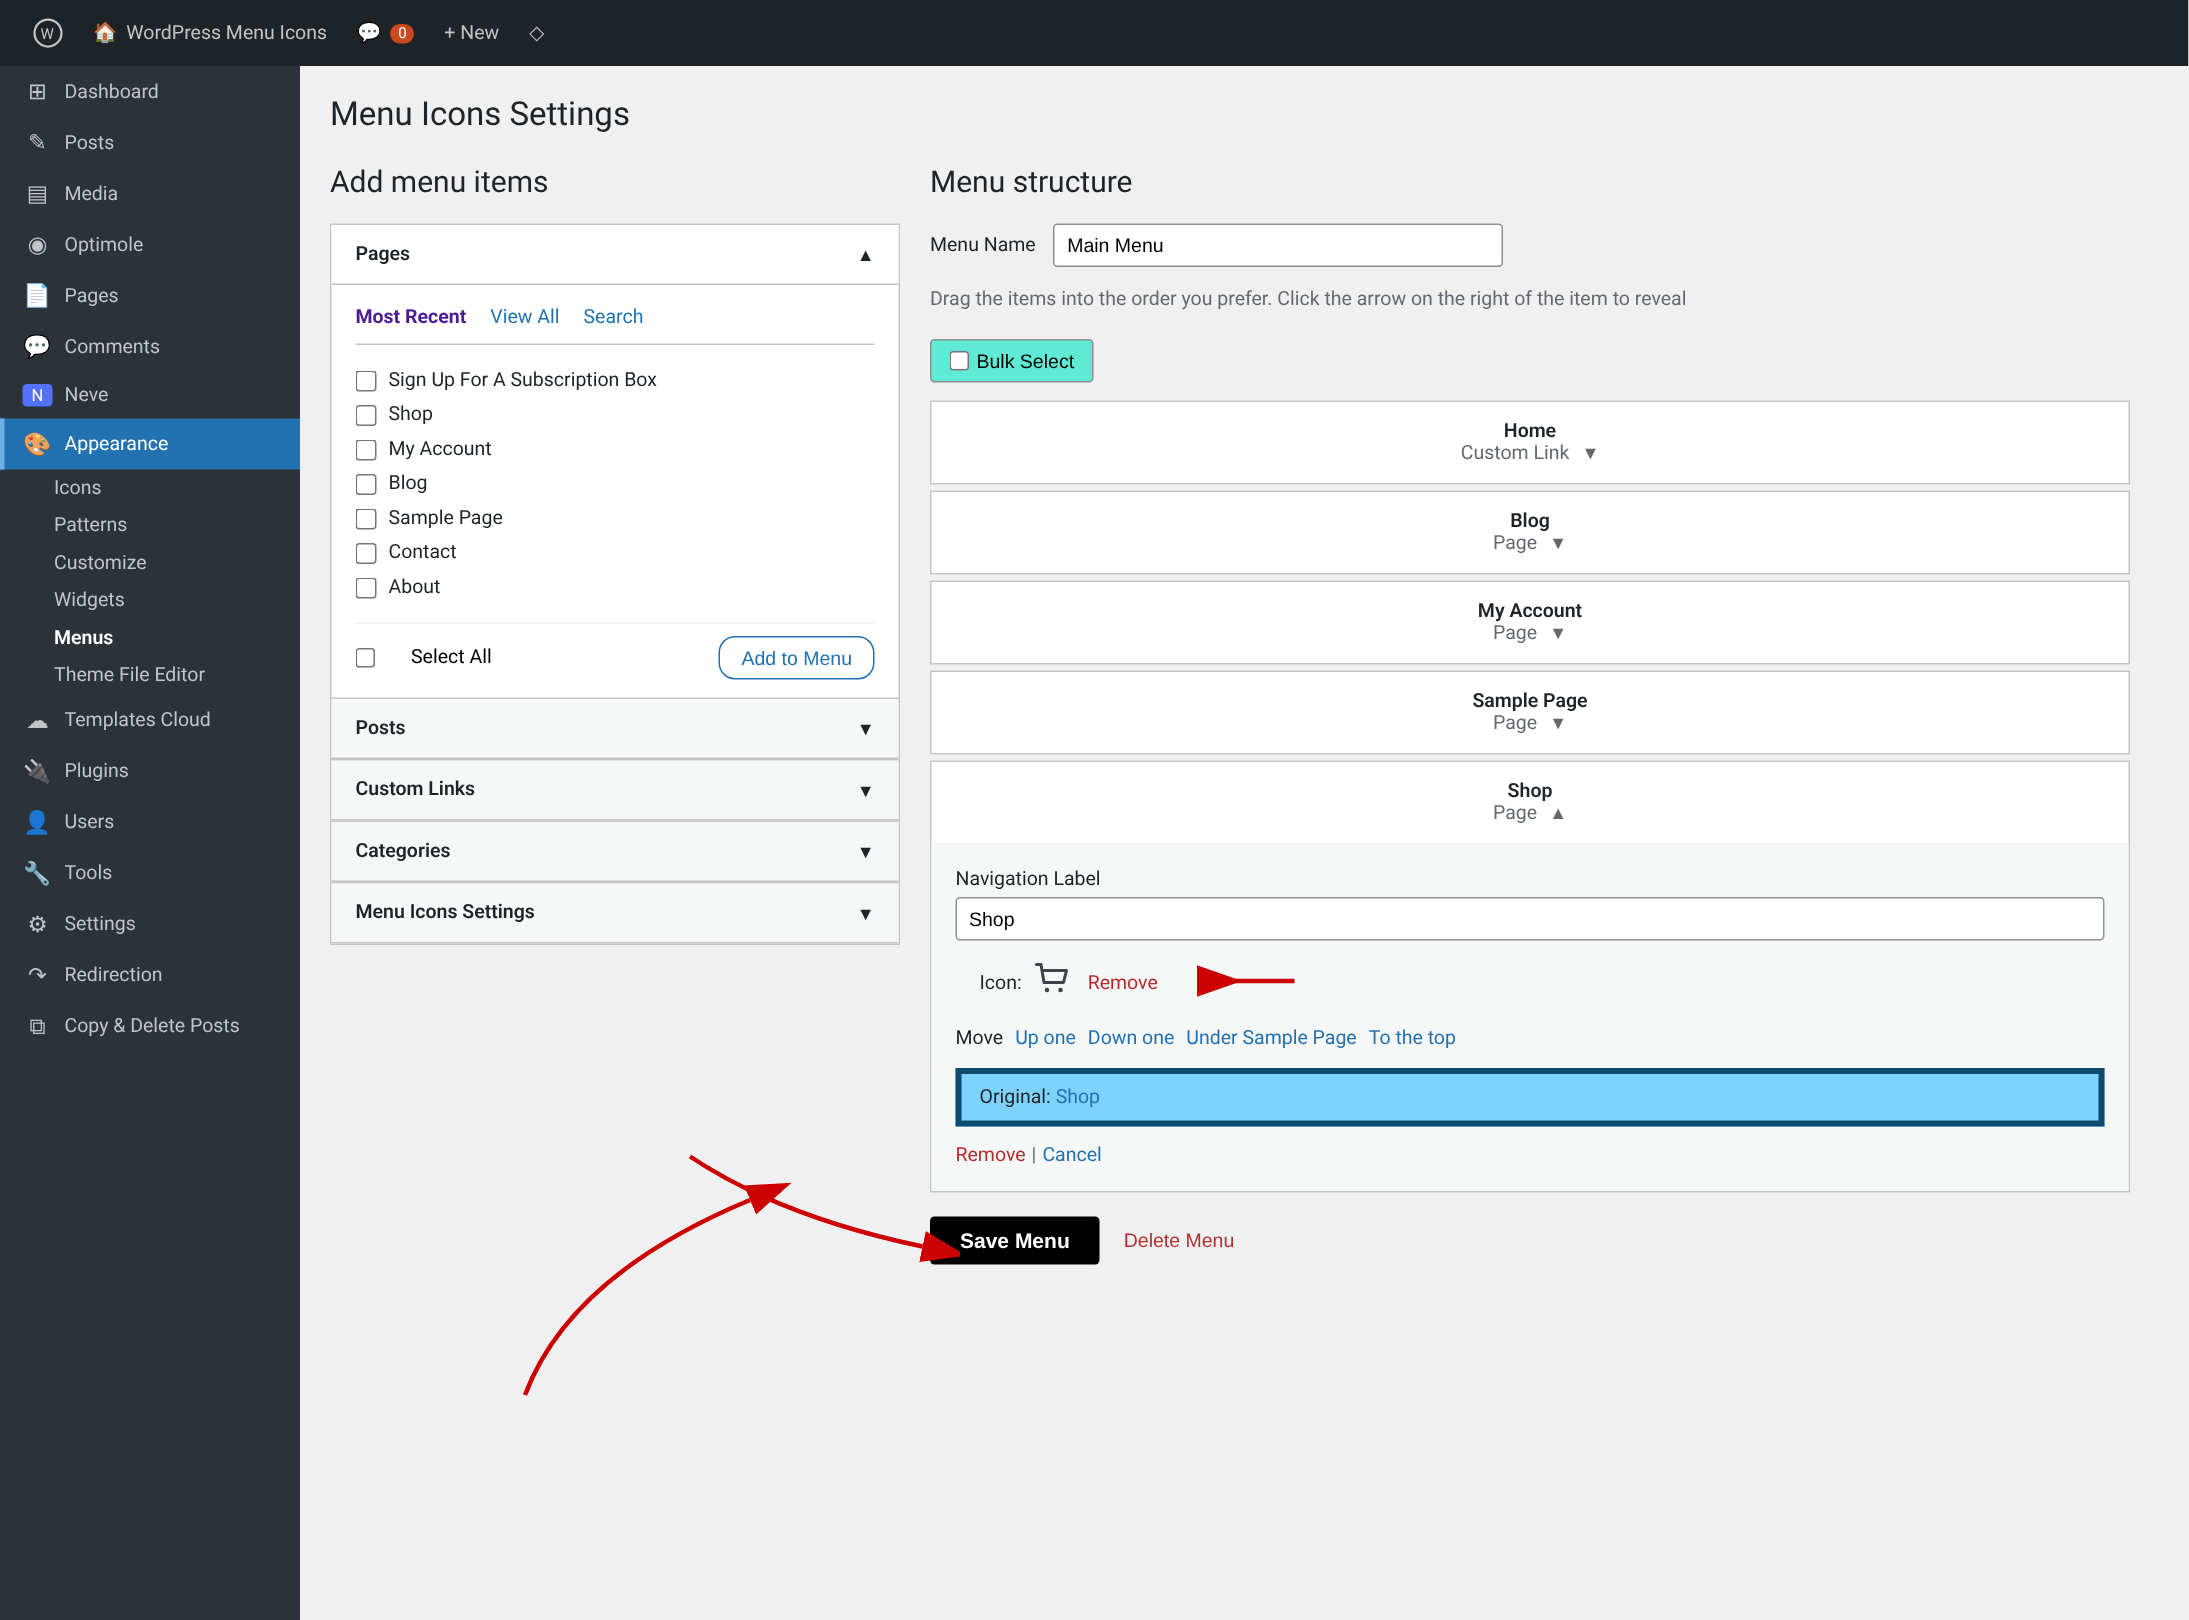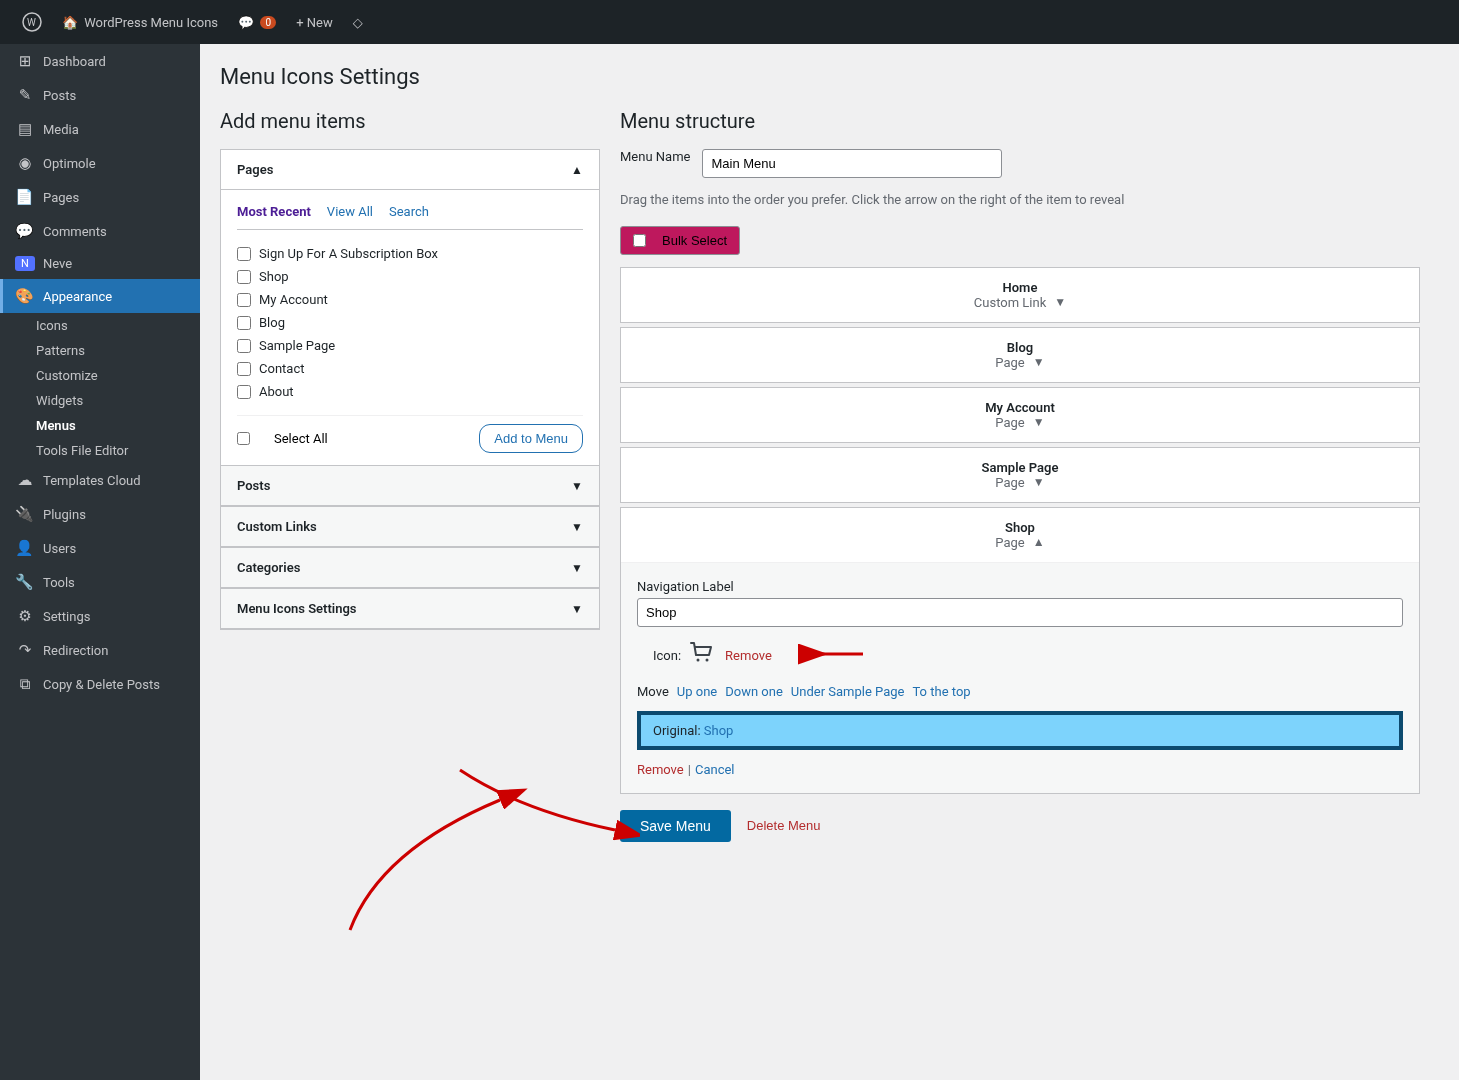--- a/index.html
+++ b/index.html
@@ -168,20 +168,21 @@
       font-size: 13px;
       border-radius: 11px;
     }
 
     
     .menu-structure-panel {
       flex: 1;
     }
     .menu-name-row {
       display: flex;
+      align-items: center;
       gap: 12px;
       margin-bottom: 12px;
     }
     .menu-name-label { font-size: 13px; color: #1d2327; }
     .menu-name-input {
       border: 1px solid #8c8f94;
       padding: 6px 8px;
       font-size: 13px;
       width: 300px;
       border-radius: 3px;
@@ -189,23 +190,23 @@
     .menu-description {
       font-size: 13px;
       color: #646970;
       margin-bottom: 16px;
       line-height: 1.5;
     }
     .bulk-select-row { margin-bottom: 12px; }
     .btn-bulk-select {
       display: flex;
       align-items: center;
-      gap: 16px;
+      gap: 5px;
       border: 1px solid #8c8f94;
-      background: #be185d;
+      background: #5eead4;
       padding: 6px 12px;
       cursor: pointer;
       font-size: 13px;
       border-radius: 3px;
     }
 
     
     .menu-item {
       border: 1px solid #c3c4c7;
       background: #fff;
@@ -278,28 +279,28 @@
     .item-action-cancel { color: #2271b1; cursor: pointer; }
 
     
     .save-row {
       display: flex;
       align-items: center;
       gap: 16px;
       margin-top: 16px;
     }
     .btn-save-menu {
-      background: #0369a1;
+      background: #000000;
       color: #fff;
       border: none;
       padding: 8px 20px;
       font-size: 14px;
       border-radius: 3px;
       cursor: pointer;
-      font-weight: 400;
+      font-weight: 700;
     }
     .btn-delete-menu {
       background: none;
       border: none;
       color: #b32d2e;
       cursor: pointer;
       font-size: 13px;
       padding: 8px 0;
     }
 
@@ -374,21 +375,21 @@
       <span class="icon">🎨</span>
       <span>Appearance</span>
     </div>
 
     <div class="sidebar-sub">
       <div class="sidebar-sub-item">Icons</div>
       <div class="sidebar-sub-item">Patterns</div>
       <div class="sidebar-sub-item">Customize</div>
       <div class="sidebar-sub-item">Widgets</div>
       <div class="sidebar-sub-item active">Menus</div>
-      <div class="sidebar-sub-item">Tools File Editor</div>
+      <div class="sidebar-sub-item">Theme File Editor</div>
     </div>
     <div class="sidebar-item">
       <span class="icon">☁</span>
       <span>Templates Cloud</span>
     </div>
     <div class="sidebar-item">
       <span class="icon">🔌</span>
       <span>Plugins</span>
     </div>
     <div class="sidebar-item">

